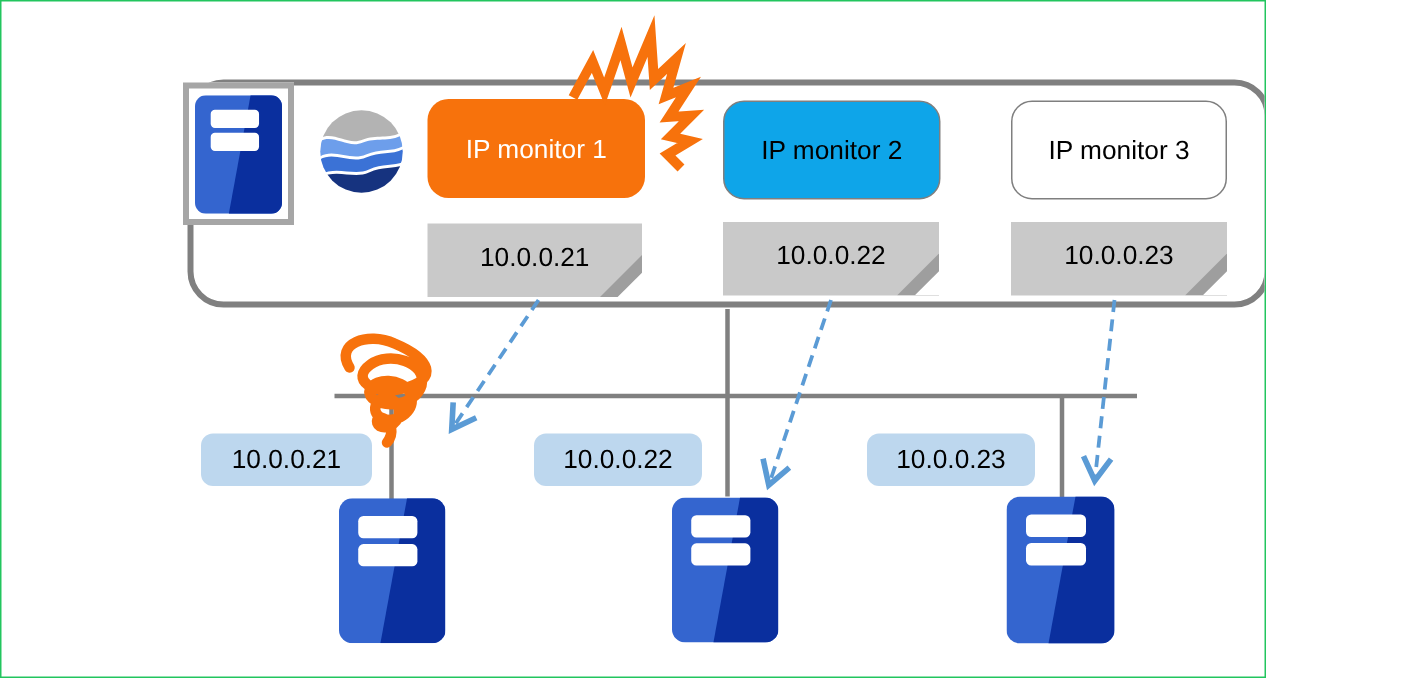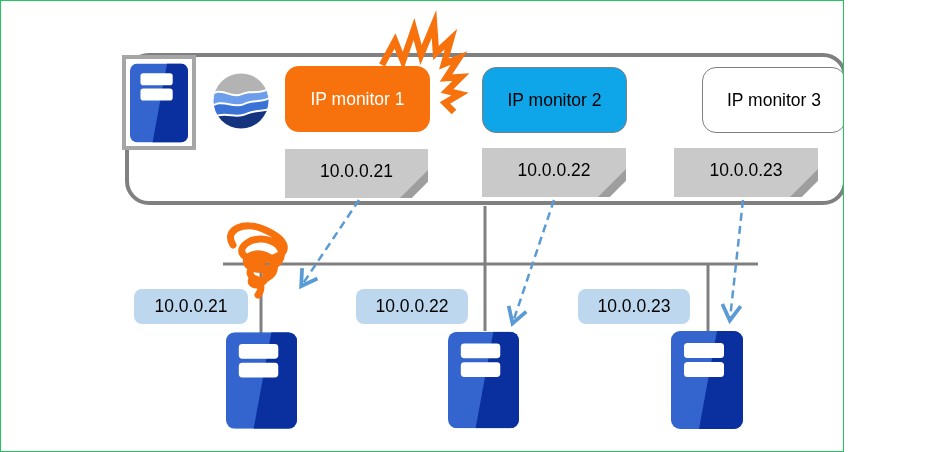--- a/index.html
+++ b/index.html
@@ -20,21 +20,21 @@
     background:#fff;border:4px solid #A6A6A6;display:flex;align-items:center;justify-content:center;
   }
   .logo{position:absolute;left:212px;top:72px;width:56px;height:56px;}
   
   .monitor{
     position:absolute;width:145px;height:66px;box-sizing:border-box;border-radius:14px;
     display:flex;align-items:center;justify-content:center;font-size:17.5px;
   }
   .m1{left:284px;top:65px;background:#F7720C;color:#fff;}
   .m2{left:481px;top:66px;background:#0ea5e9;color:#000;border:1.5px solid #7F7F7F;}
-  .m3{left:673px;top:66px;background:#fff;color:#000;border:1.5px solid #7F7F7F;width:144px;margin-left:28px;}
+  .m3{left:673px;top:66px;background:#fff;color:#000;border:1.5px solid #7F7F7F;width:144px;}
   
   .note{
     position:absolute;height:49px;background:#C9C9C9;
     display:flex;align-items:center;justify-content:center;font-size:17.5px;
   }
   .n1{left:284px;top:148px;width:143px;}
   .n2{left:481px;top:147px;width:144px;}
   .n3{left:673px;top:147px;width:144px;}
   .note .txt{position:relative;top:-2px;}
   .fold-dark{position:absolute;right:0;bottom:0;width:28px;height:28px;background:#9E9E9E;

